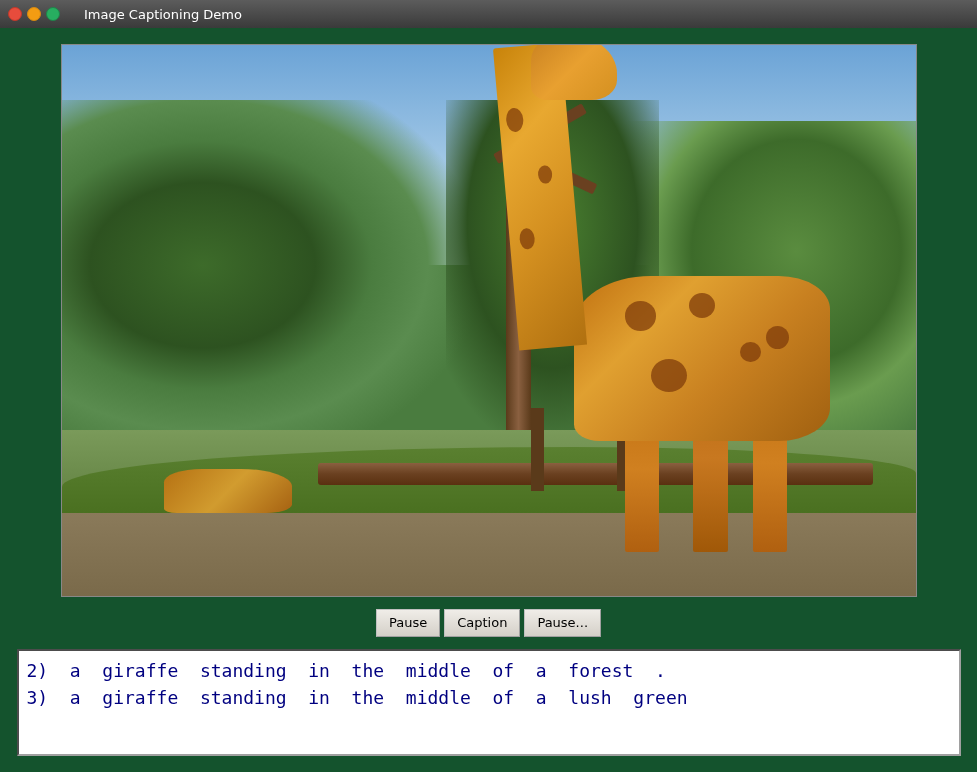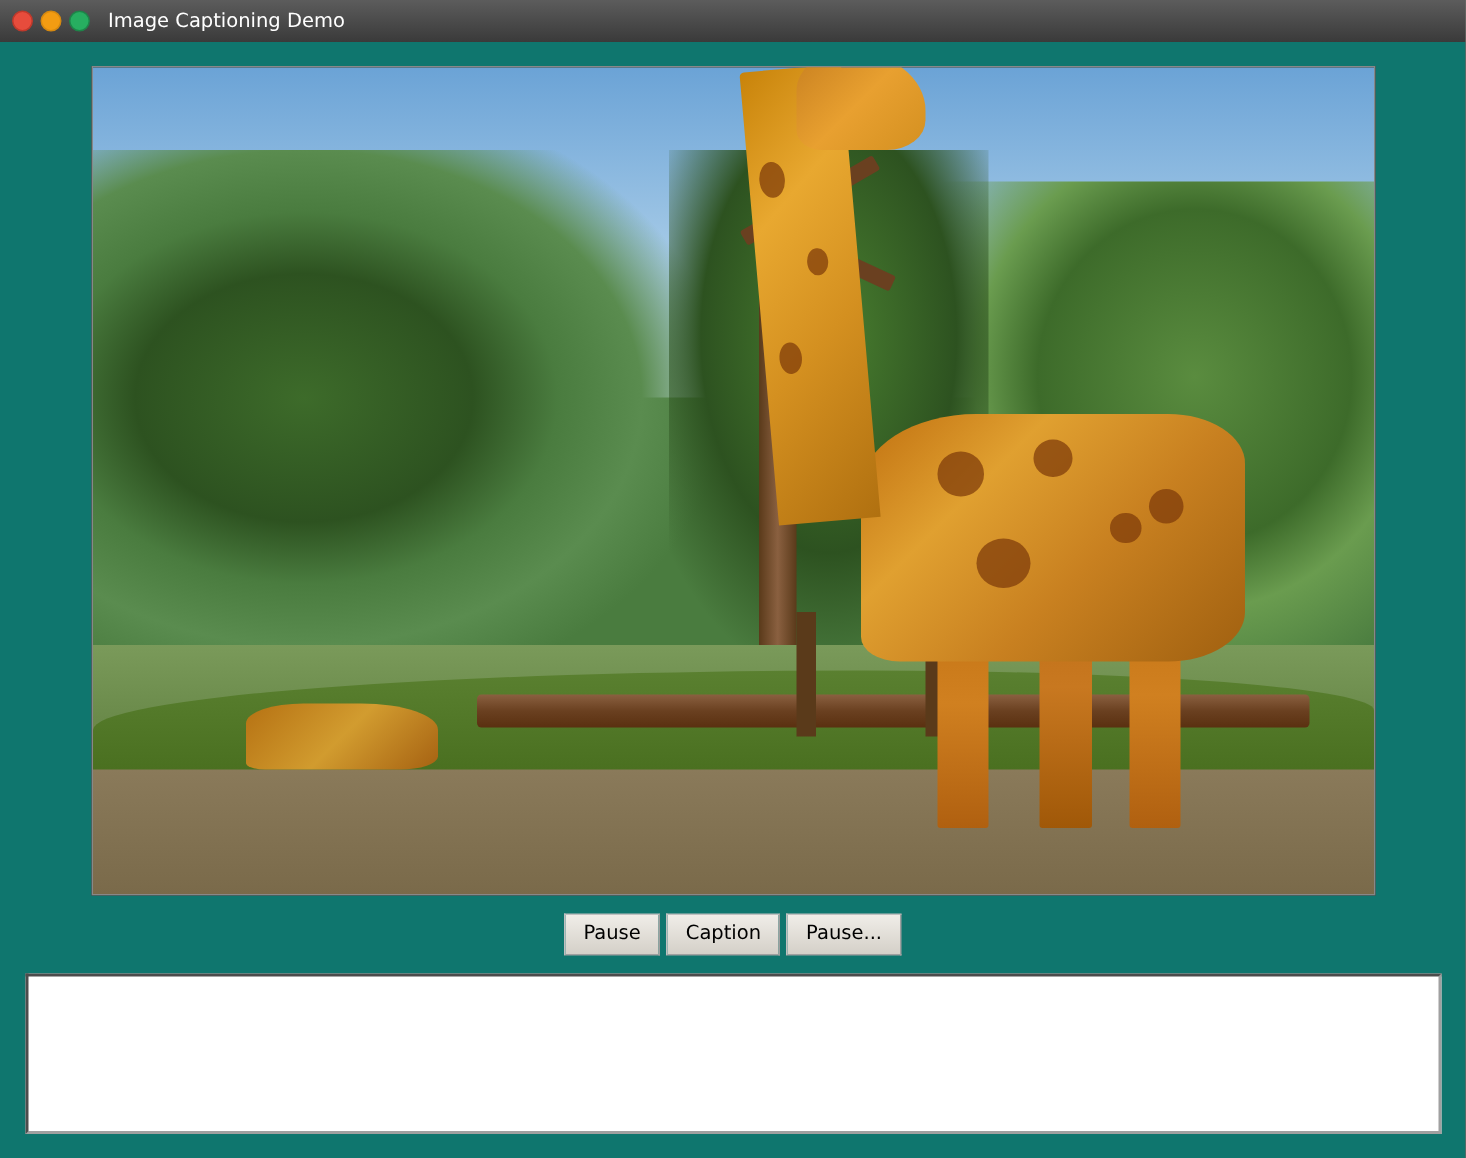--- a/index.html
+++ b/index.html
@@ -55,25 +55,25 @@
       border-radius: 50%;
       background: #27ae60;
       border: 1px solid #1e8449;
       cursor: pointer;
     }
 
     .title-text {
       color: #ffffff;
       font-size: 13px;
       font-weight: normal;
-      margin-left: 4px;
+      margin-left: 16px;
     }
 
     .main-content {
-      background: #0f766e;
+      background: #14532d;
       padding: 16px;
       display: flex;
       flex-direction: column;
       align-items: center;
       gap: 12px;
       height: calc(772px - 28px);
     }
 
     .image-container {
       width: 856px;
@@ -393,15 +393,17 @@
     </div>
   </div>
 
   <div class="buttons-row">
     <button class="app-button">Pause</button>
     <button class="app-button">Caption</button>
     <button class="app-button">Pause...</button>
   </div>
 
   <div class="text-output">
+    <div class="output-line">2)  a  giraffe  standing  in  the  middle  of  a  forest  .</div>
+    <div class="output-line">3)  a  giraffe  standing  in  the  middle  of  a  lush  green</div>
   </div>
 
 </div>
 
 </body></html>

